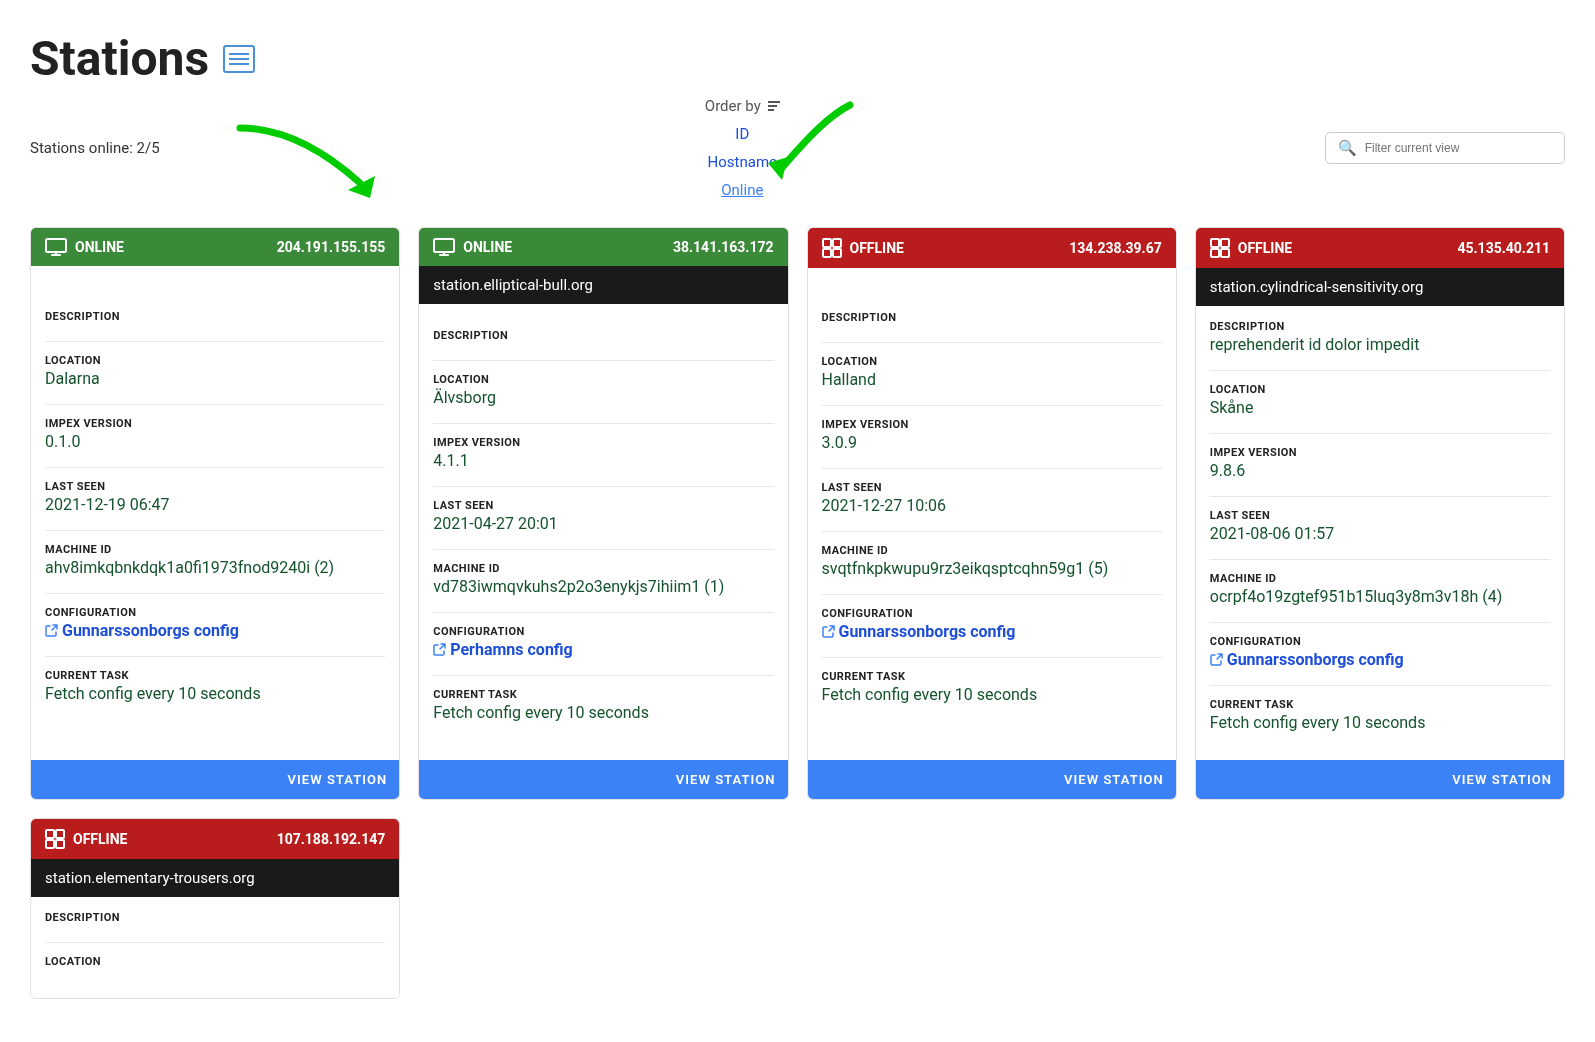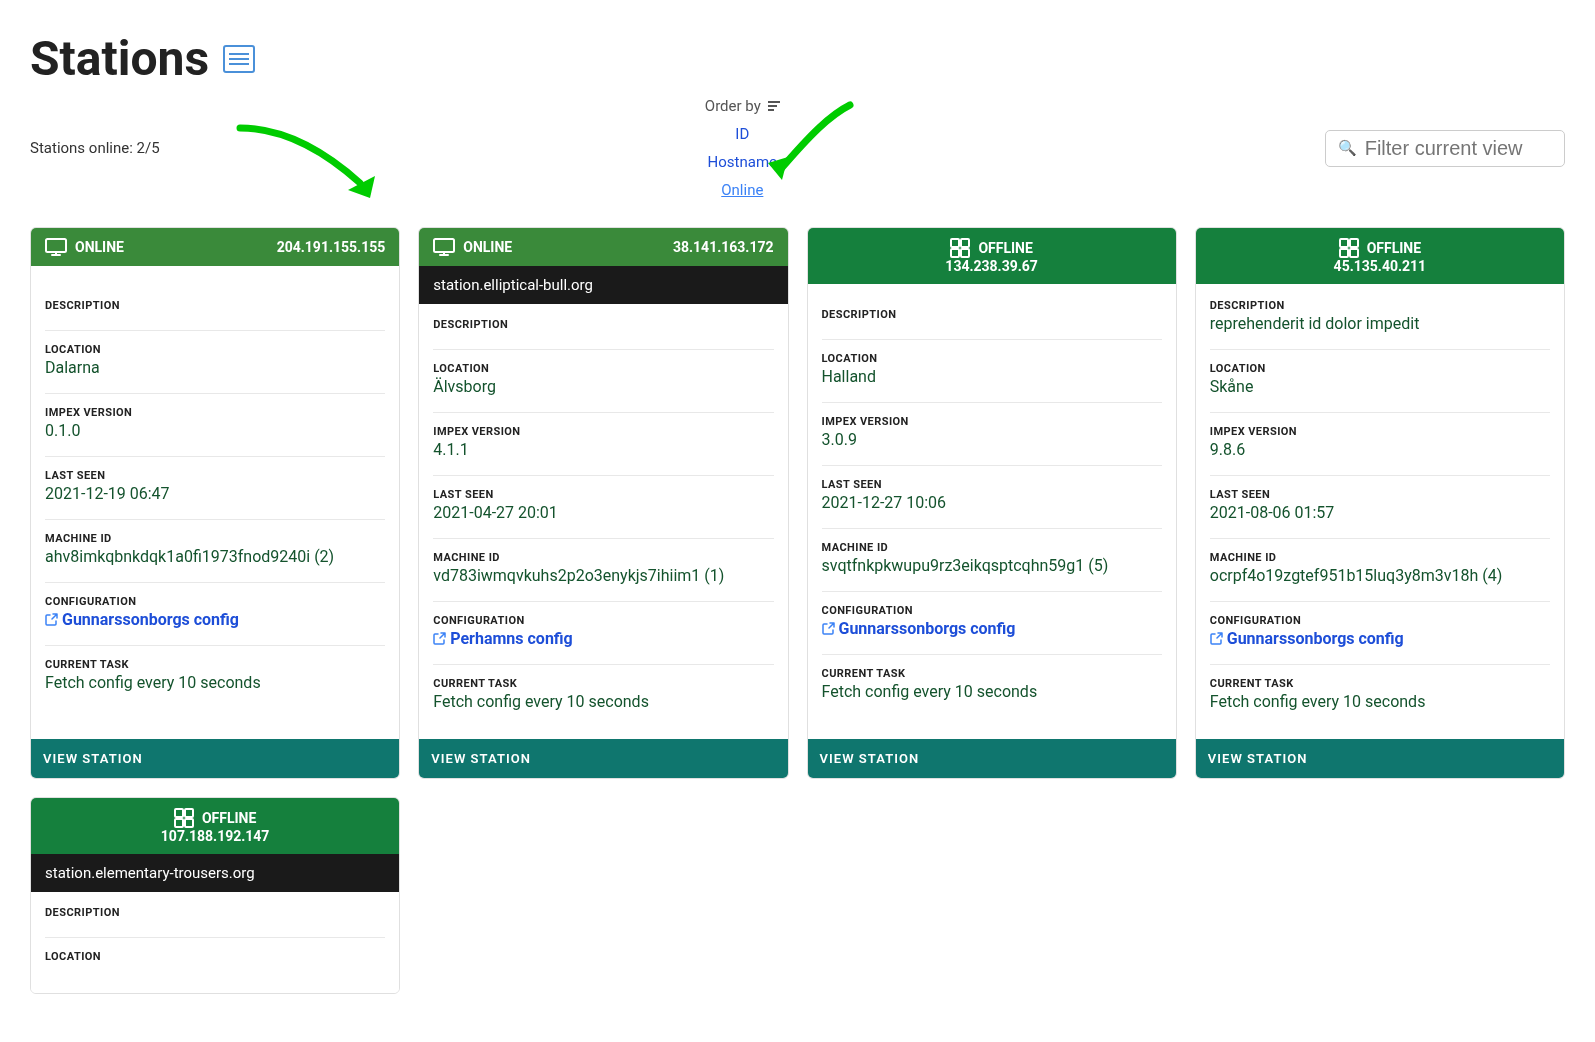--- a/index.html
+++ b/index.html
@@ -97,21 +97,21 @@
       gap: 8px;
       width: 240px;
     }
     .search-icon {
       color: #aaa;
       font-size: 15px;
     }
     .filter-input {
       border: none;
       outline: none;
-      font-size: 20px;
+      font-size: 12px;
       color: #999;
       width: 100%;
       background: transparent;
     }
     .cards-grid {
       display: grid;
       grid-template-columns: repeat(4, 1fr);
       gap: 18px;
       margin-bottom: 18px;
     }
@@ -125,21 +125,21 @@
     .card-header {
       display: flex;
       align-items: center;
       justify-content: space-between;
       padding: 10px 14px;
       color: #fff;
       font-weight: 700;
       font-size: 14px;
     }
     .card-header.online { background: #3a8a3a; }
-    .card-header.offline { background: #15803d; flex-direction: column; }
+    .card-header.offline { background: #b91c1c; }
     .card-header-left {
       display: flex;
       align-items: center;
       gap: 8px;
     }
     .card-hostname {
       background: #1a1a1a;
       color: #fff;
       padding: 10px 14px;
       font-size: 15px;
@@ -177,23 +177,23 @@
       align-items: center;
       gap: 4px;
       font-weight: bold;
     }
     .divider {
       border: none;
       border-top: 1px solid #e8e8e8;
       margin: 2px 0 12px 0;
     }
     .card-footer {
-      background: #0f766e;
+      background: #3b82f6;
       color: #fff;
-      text-align: left;
+      text-align: right;
       padding: 12px;
       font-size: 13px;
       font-weight: 600;
       letter-spacing: 0.08em;
       text-transform: uppercase;
       cursor: pointer;
     }
     .bottom-row {
       display: grid;
       grid-template-columns: repeat(4, 1fr);
@@ -437,20 +437,21 @@
         <svg width="20" height="20" viewBox="0 0 20 20" fill="none" xmlns="http://www.w3.org/2000/svg">
     <rect x="1" y="1" width="8" height="8" rx="1" stroke="white" stroke-width="2" fill="none"></rect>
     <rect x="11" y="1" width="8" height="8" rx="1" stroke="white" stroke-width="2" fill="none"></rect>
     <rect x="1" y="11" width="8" height="8" rx="1" stroke="white" stroke-width="2" fill="none"></rect>
     <rect x="11" y="11" width="8" height="8" rx="1" stroke="white" stroke-width="2" fill="none"></rect>
   </svg>
         <span>OFFLINE</span>
       </div>
       <span>45.135.40.211</span>
     </div>
+    <div class="card-hostname">station.cylindrical-sensitivity.org</div>
     <div class="card-body">
       <div class="field-group">
     <div class="field-label">DESCRIPTION</div>
     <div class="field-value">reprehenderit id dolor impedit</div>
   </div>
           <hr class="divider">
   <div class="field-group">
     <div class="field-label">LOCATION</div>
     <div class="field-value">Skåne</div>
   </div>

